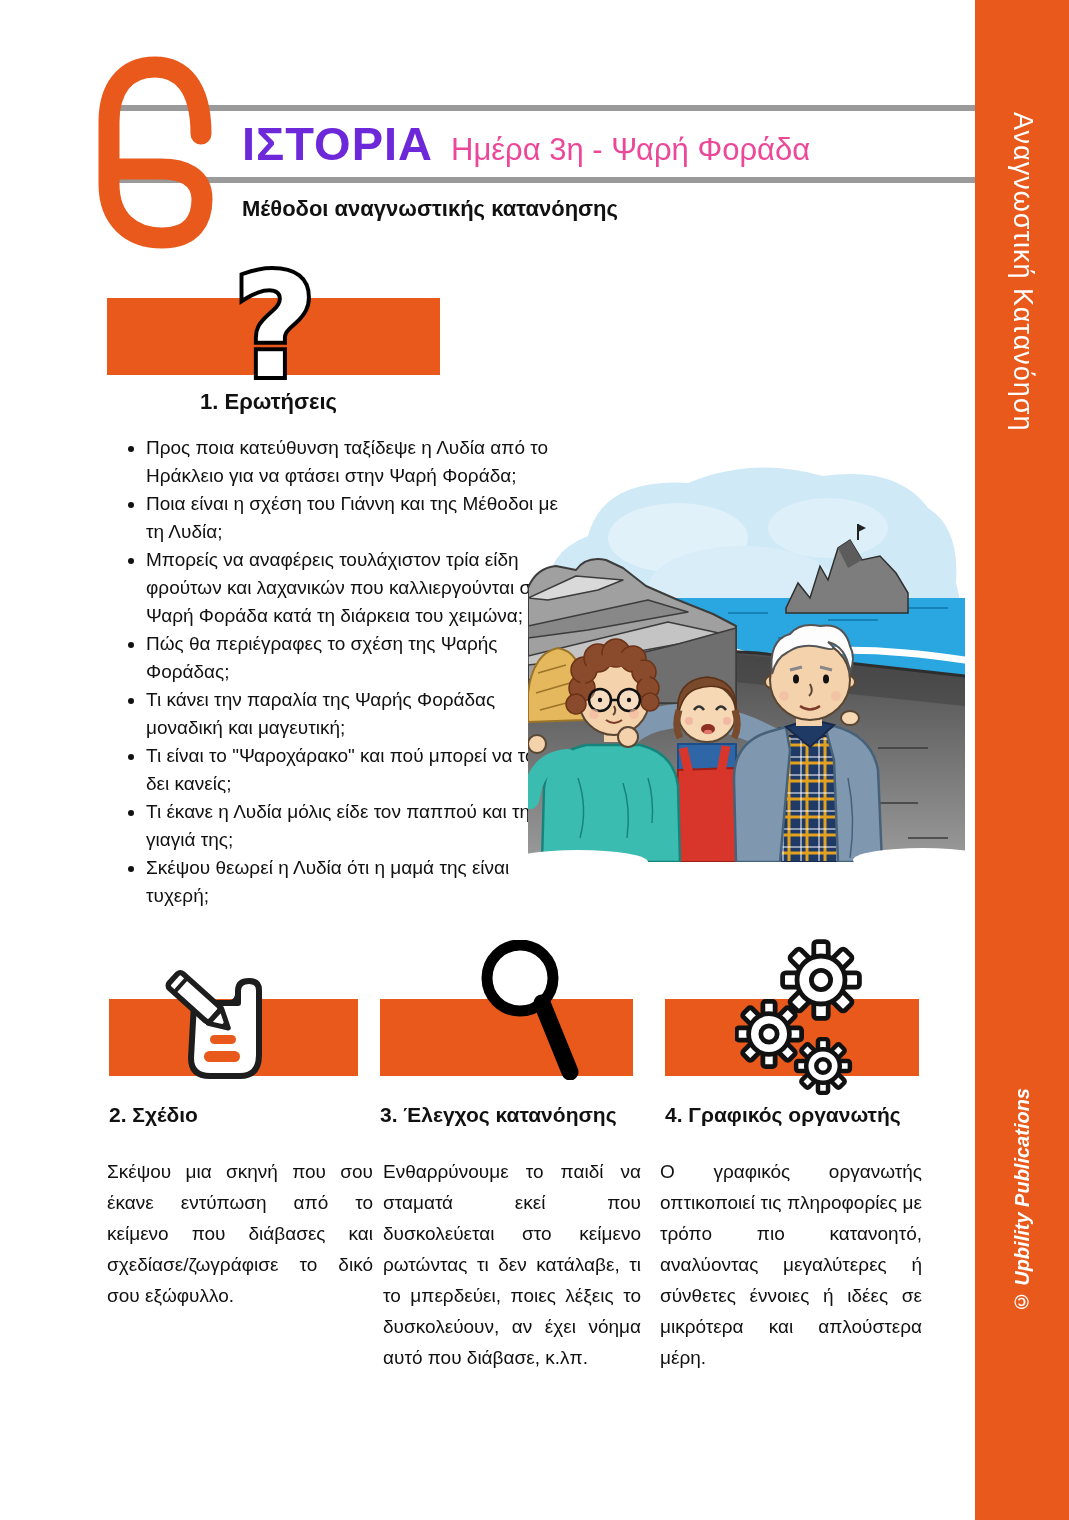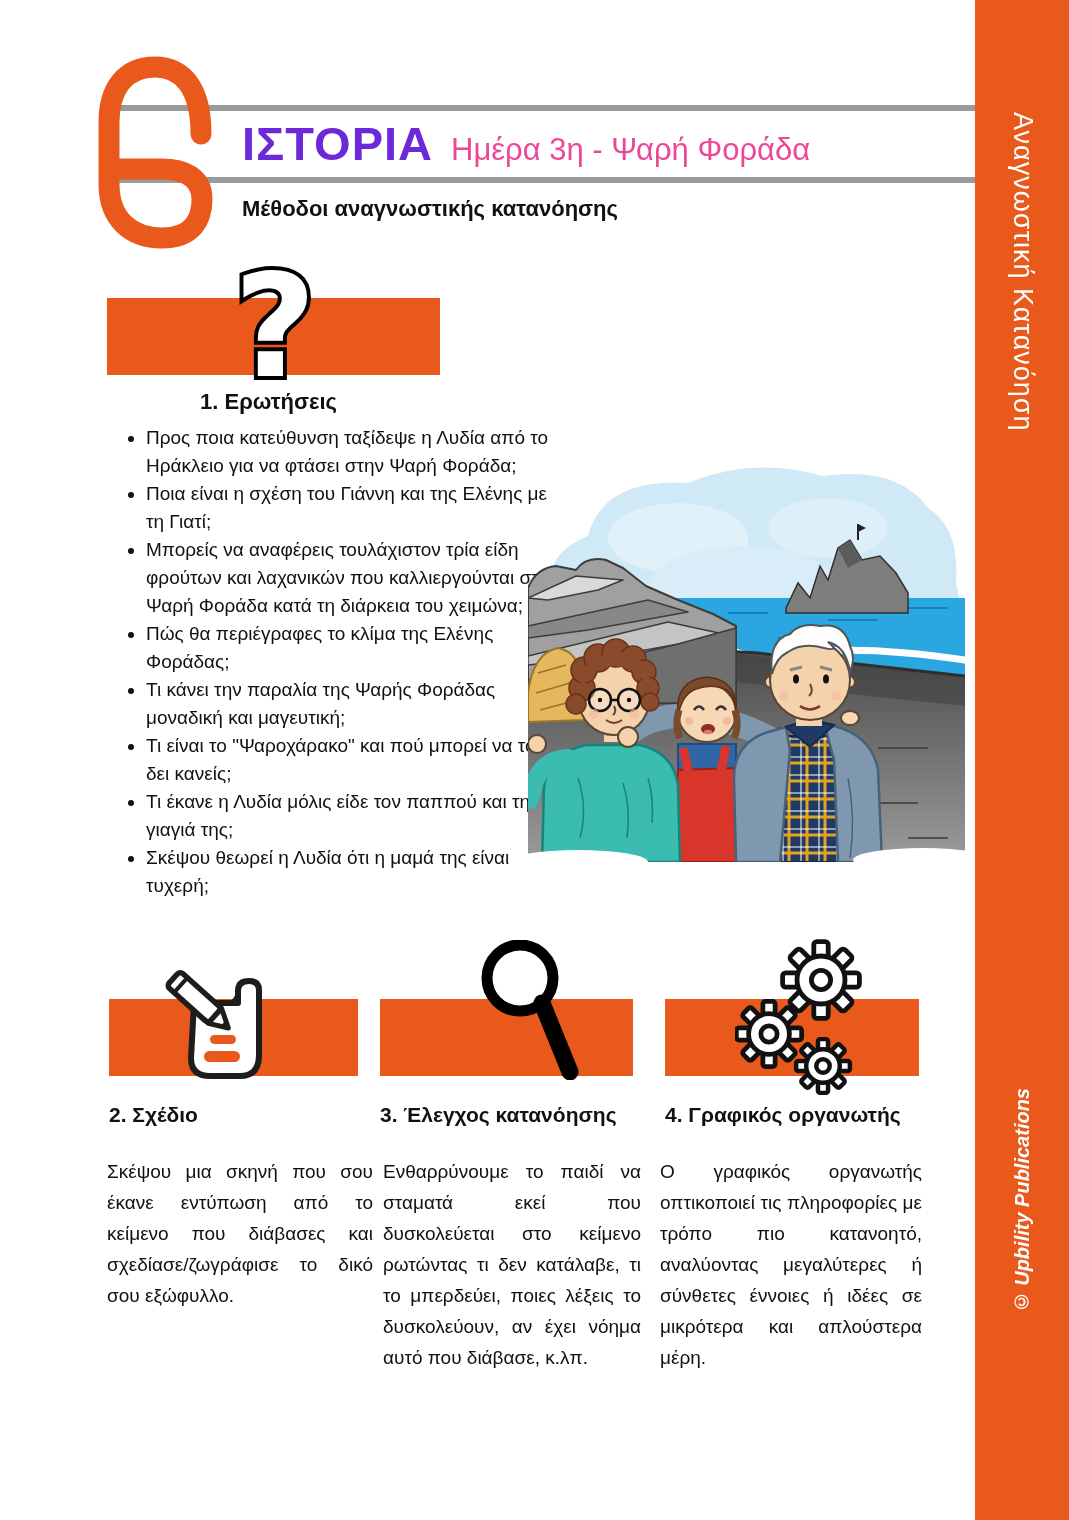--- a/index.html
+++ b/index.html
@@ -26,21 +26,21 @@
   .banner{position:absolute;background:#E8591B;height:77px;}
   .banner-q{left:107px;top:298px;width:333px;}
   .banner-2{left:109px;top:999px;width:249px;}
   .banner-3{left:380px;top:999px;width:253px;}
   .banner-4{left:665px;top:999px;width:254px;}
   .icon-abs{position:absolute;z-index:3;}
   
   .h-q{position:absolute;left:200px;top:389px;font-size:22px;font-weight:bold;}
   .m-head{position:absolute;top:1103px;font-size:21px;font-weight:bold;text-align:left;}
   .m-head-2{left:109px;width:249px;} .m-head-3{left:380px;width:253px;} .m-head-4{left:665px;width:254px;}
-  .bullets{position:absolute;left:116px;top:424px;width:414px;margin:0;padding:0 0 0 30px;}
+  .bullets{position:absolute;left:116px;top:434px;width:414px;margin:0;padding:0 0 0 30px;}
   .bullets li{font-size:19px;line-height:28px;margin:0;}
   .m-par{position:absolute;top:1156px;font-size:19px;line-height:31px;
          text-align:justify;text-align-last:left;margin:0;}
   .m-par-2{left:107px;width:266px;} .m-par-3{left:383px;width:258px;} .m-par-4{left:660px;width:262px;}
   .page-number{position:absolute;left:0;top:1478px;width:1069px;text-align:center;
                font-size:17px;font-family:"Liberation Serif","DejaVu Serif",serif;}
   .illustration{position:absolute;left:528px;top:448px;}
 </style>
 </head>
 <body>
@@ -66,23 +66,23 @@
   <div class="section-subtitle">Μέθοδοι αναγνωστικής κατανόησης</div>
 
   <div class="banner banner-q"></div>
   <svg class="icon-abs" style="left:230px;top:266px;" width="90" height="122" viewBox="0 0 90 122">
     <text x="45" y="110" text-anchor="middle" font-family="DejaVu Sans, Liberation Sans, sans-serif" font-size="142" font-weight="bold" fill="#fff" stroke="#000" stroke-width="8" style="paint-order:stroke fill;">?</text>
   </svg>
   <div class="h-q">1. Ερωτήσεις</div>
 
   <ul class="bullets">
     <li>Προς ποια κατεύθυνση ταξίδεψε η Λυδία από το Ηράκλειο για να φτάσει στην Ψαρή Φοράδα;</li>
-    <li>Ποια είναι η σχέση του Γιάννη και της Ελένης με τη Γιατί;</li>
+    <li>Ποια είναι η σχέση του Γιάννη και της Μέθοδοι με τη Λυδία;</li>
     <li>Μπορείς να αναφέρεις τουλάχιστον τρία είδη φρούτων και λαχανικών που καλλιεργούνται στην Ψαρή Φοράδα κατά τη διάρκεια του χειμώνα;</li>
-    <li>Πώς θα περιέγραφες το κλίμα της Ελένης Φοράδας;</li>
+    <li>Πώς θα περιέγραφες το σχέση της Ψαρής Φοράδας;</li>
     <li>Τι κάνει την παραλία της Ψαρής Φοράδας μοναδική και μαγευτική;</li>
     <li>Τι είναι το "Ψαροχάρακο" και πού μπορεί να το δει κανείς;</li>
     <li>Τι έκανε η Λυδία μόλις είδε τον παππού και τη γιαγιά της;</li>
     <li>Σκέψου θεωρεί η Λυδία ότι η μαμά της είναι τυχερή;</li>
   </ul>
 
   <svg class="illustration" width="437" height="414" viewBox="0 0 437 414">
     <defs>
       <linearGradient id="sand" x1="0" y1="0" x2="0" y2="1">
         <stop offset="0" stop-color="#4c4c4c"></stop>

